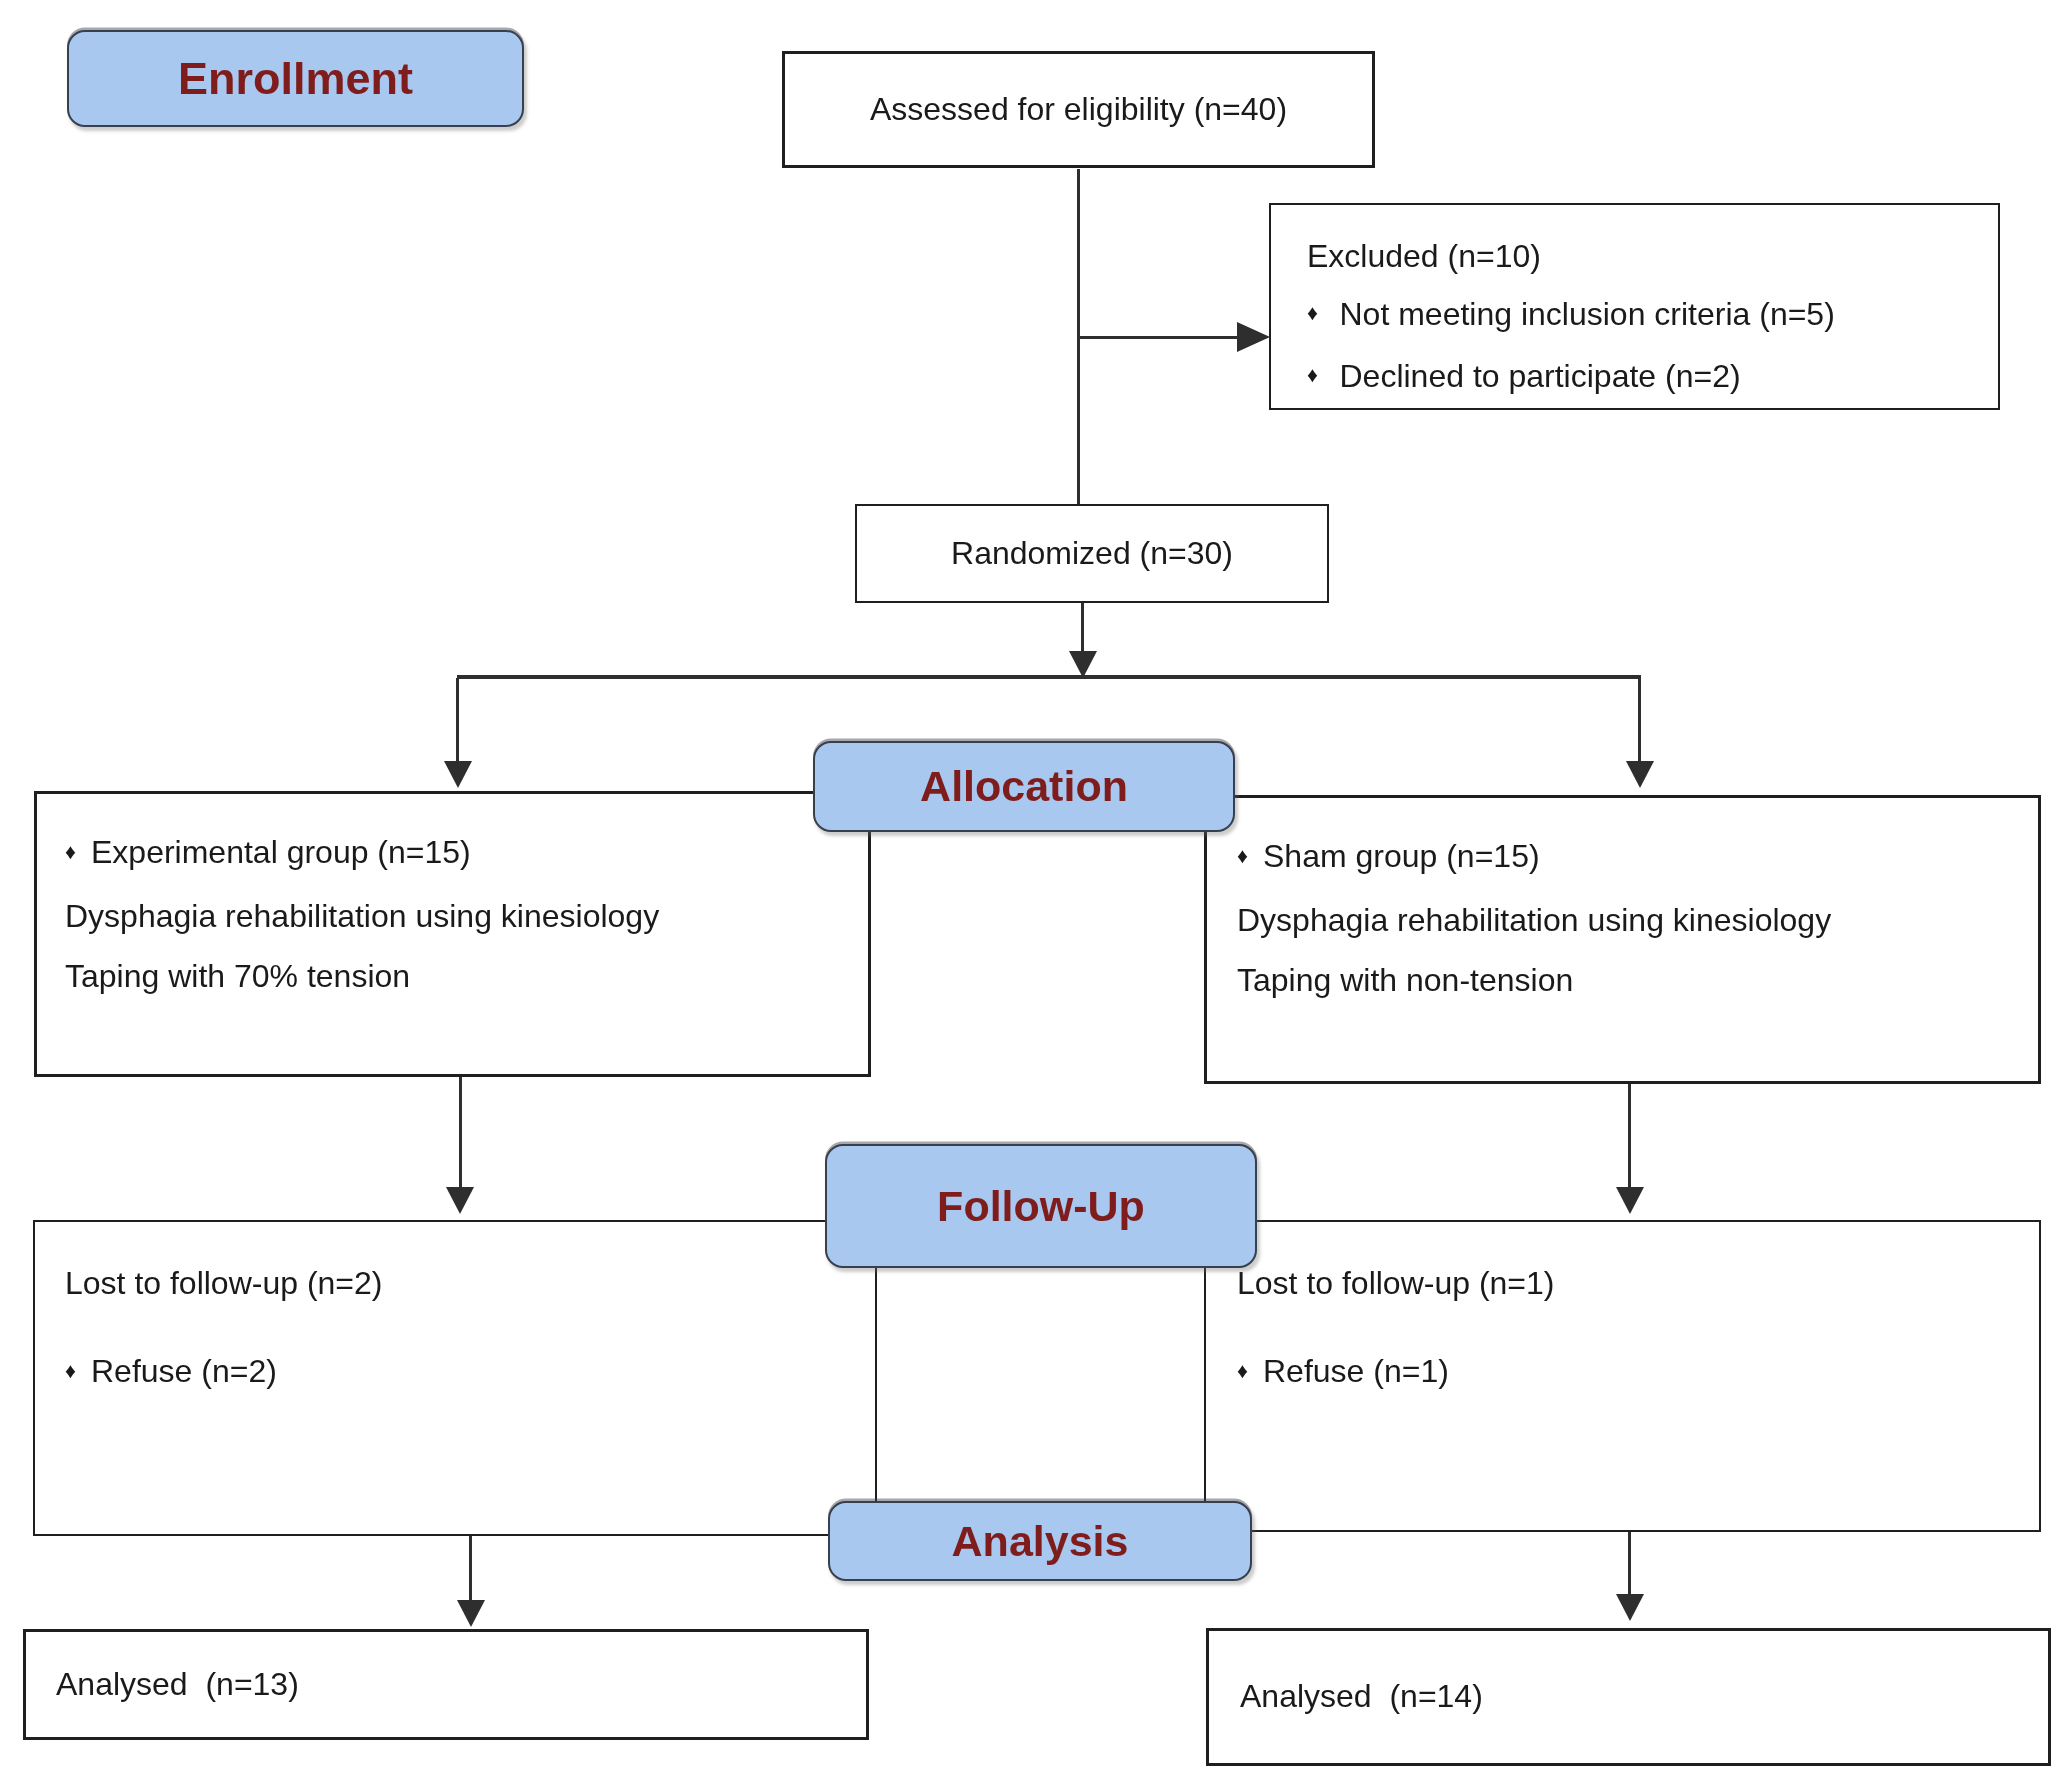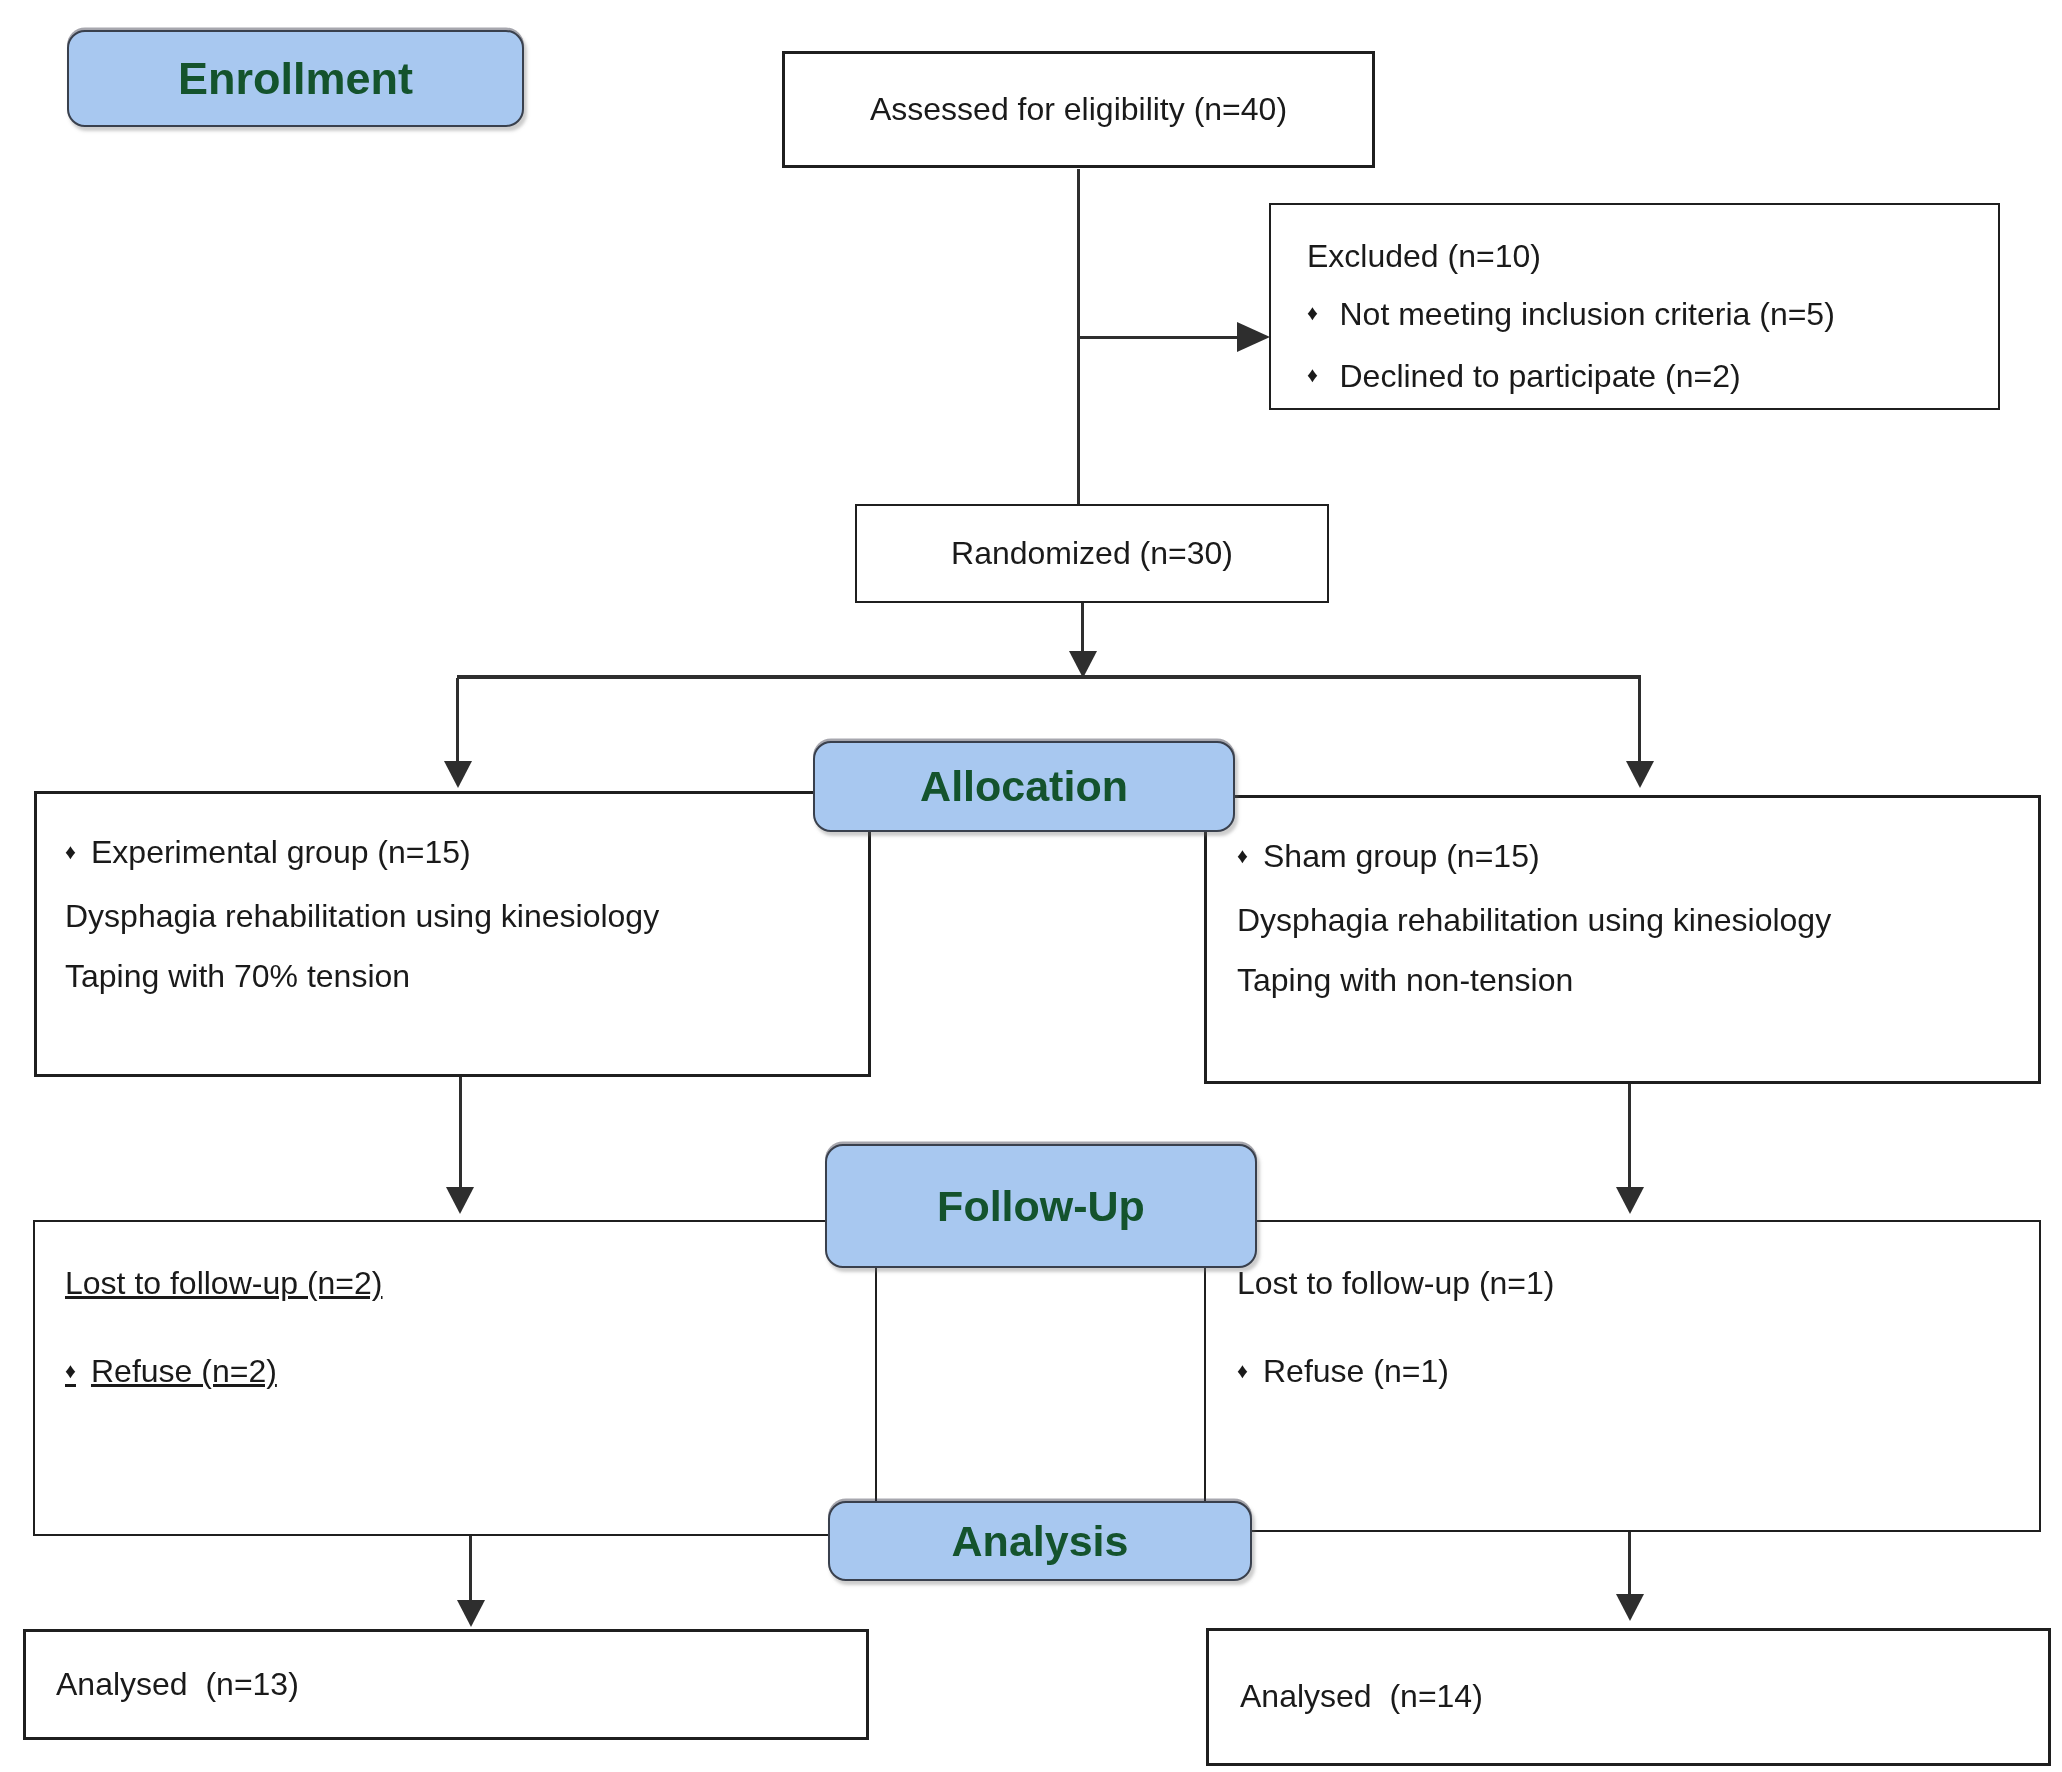--- a/index.html
+++ b/index.html
@@ -45,21 +45,21 @@
   }
   .bullet.wide{margin-right:21.5px;}
   
   .stage{
     position:absolute;z-index:5;
     background:#A8C8F0;
     border:2.5px solid #39404d;
     border-radius:18px;
     box-sizing:border-box;
     display:flex;align-items:center;justify-content:center;
-    color:#14532d;
+    color:#7f1d1d;
     font-weight:bold;
     font-size:43px;
     box-shadow:0 -2.5px 0 rgba(60,60,75,.45), 2.5px 3.3px 3.3px rgba(110,110,110,.35);
   }
 </style>
 </head>
 <body>
 
 <div class="canvas">
 
@@ -105,21 +105,21 @@
     <div class="tline lh">Dysphagia rehabilitation using kinesiology</div>
     <div class="tline lh">Taping with 70% tension</div>
   </div>
 
   <div class="wbox" style="left:1204px;top:795px;width:837px;height:289px;padding:28px 13.2px 0 30px;">
     <div class="tline lh"><span class="bullet">♦</span><span>Sham group (n=15)</span></div>
     <div class="tline lh">Dysphagia rehabilitation using kinesiology</div>
     <div class="tline lh">Taping with non-tension</div>
   </div>
 
-  <div class="wbox thin" style="left:33px;top:1220px;width:844px;height:316px;padding:31px 13.2px 0 30px;text-decoration:underline;">
+  <div class="wbox thin" style="left:33px;top:1220px;width:844px;height:316px;padding:31px 13.2px 0 30px;">
     <div class="tline lh">Lost to follow-up (n=2)</div>
     <div class="tline lh" style="margin-top:28px;"><span class="bullet">♦</span><span>Refuse (n=2)</span></div>
   </div>
 
   <div class="wbox thin" style="left:1204px;top:1220px;width:837px;height:312px;padding:31px 13.2px 0 31px;">
     <div class="tline lh">Lost to follow-up (n=1)</div>
     <div class="tline lh" style="margin-top:28px;"><span class="bullet">♦</span><span>Refuse (n=1)</span></div>
   </div>
 
   <div class="wbox vcenter" style="left:23px;top:1629px;width:846px;height:111px;padding-left:30px;">

